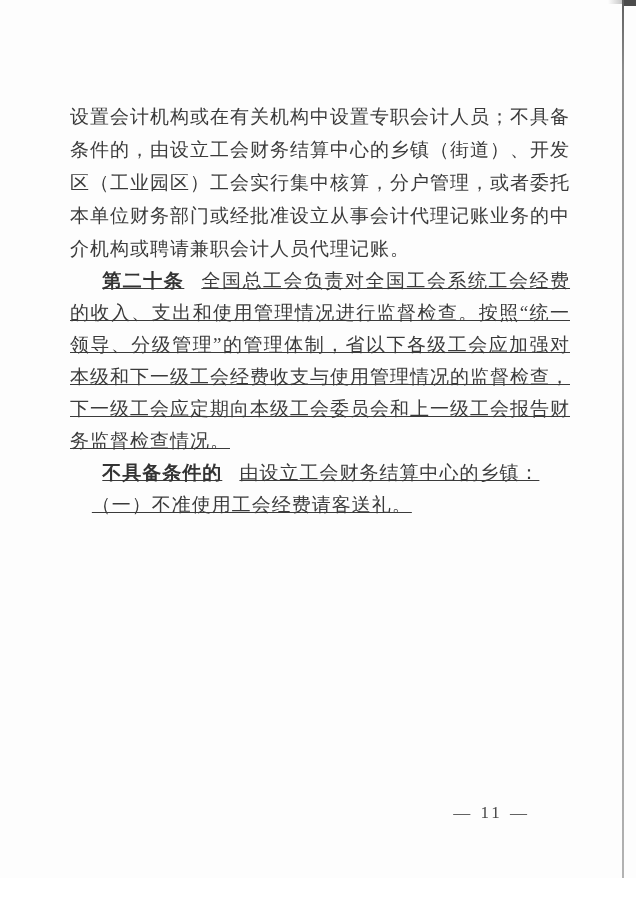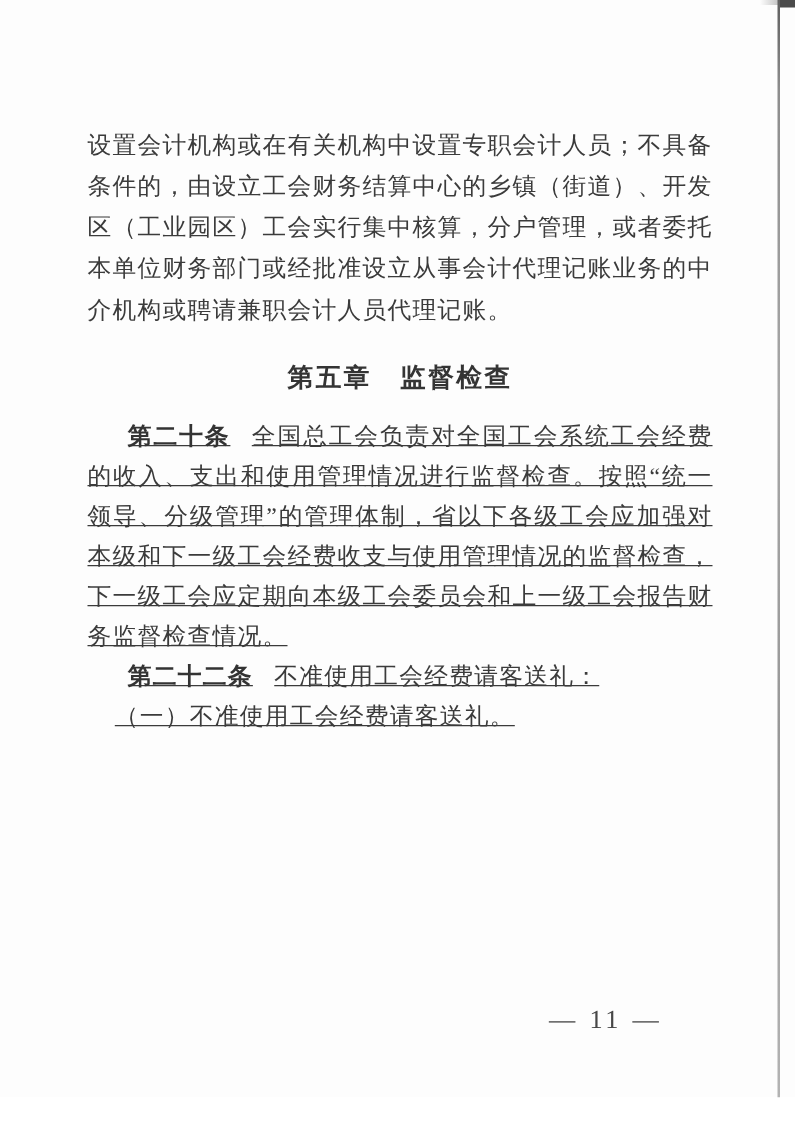--- a/index.html
+++ b/index.html
@@ -79,48 +79,47 @@
   }
   .list-item {
     line-height: 32px;
     text-indent: 1.15em;
     text-decoration: underline;
   }
   .page-number {
     position: absolute;
     top: 803px;
     right: 106px;
-    font-size: 21px;
+    font-size: 17px;
     letter-spacing: 3px;
     color: #474747;
     font-family: "Liberation Serif", "DejaVu Serif", serif;
   }
 </style>
 </head>
 <body>
 
 <div class="page">
 
   <div class="corner-shade"></div>
   <div class="edge-line"></div>
   <div class="corner-mark"></div>
 
   <div class="content">
 
     <p class="intro">设置会计机构或在有关机构中设置专职会计人员；不具备条件的，由设立工会财务结算中心的乡镇（街道）、开发区（工业园区）工会实行集中核算，分户管理，或者委托本单位财务部门或经批准设立从事会计代理记账业务的中介机构或聘请兼职会计人员代理记账。</p>
 
-    <p class="chapter">第五章　监督检查</p>
 
     <p class="article">
       <span class="lead">第二十条</span><span>全国总工会负责对全国工会系统工会经费的收入、支出和使用管理情况进行监督检查。按照“统一领导、分级管理”的管理体制，省以下各级工会应加强对本级和下一级工会经费收支与使用管理情况的监督检查，下一级工会应定期向本级工会委员会和上一级工会报告财务监督检查情况。</span>
     </p>
 
 
     <p class="article">
-      <span class="lead">第二十二条</span><span>不准使用工会经费请客送礼：</span>
+      <span class="lead">不具备条件的</span><span>由设立工会财务结算中心的乡镇：</span>
     </p>
 
     <p class="list-item">（一）不准使用工会经费请客送礼。</p>
 
   </div>
 
   <div class="page-number">— 11 —</div>
 
 </div>
 

